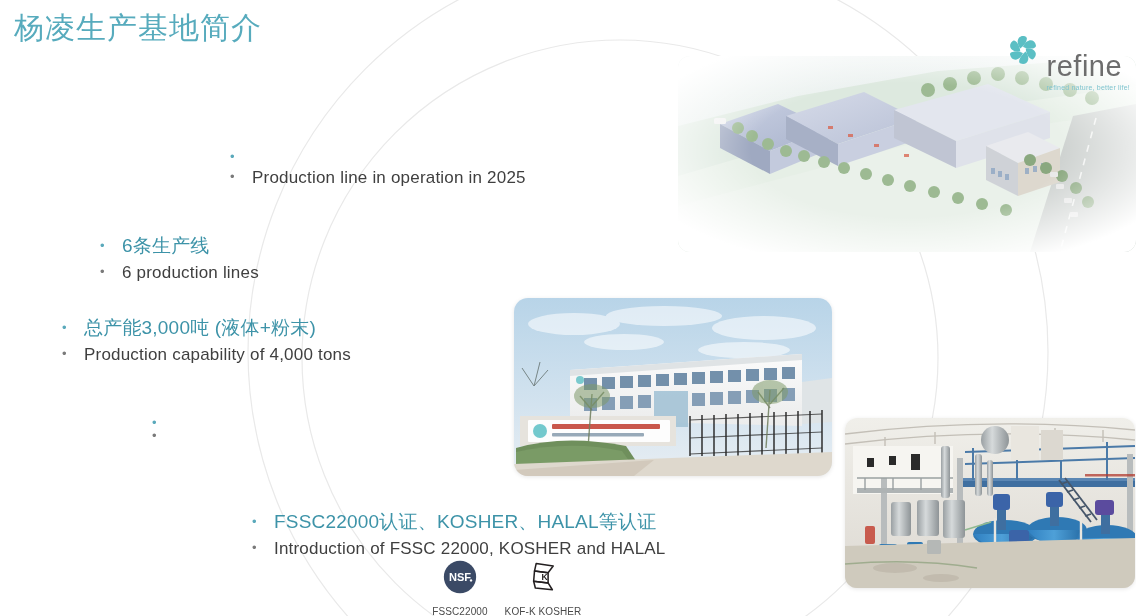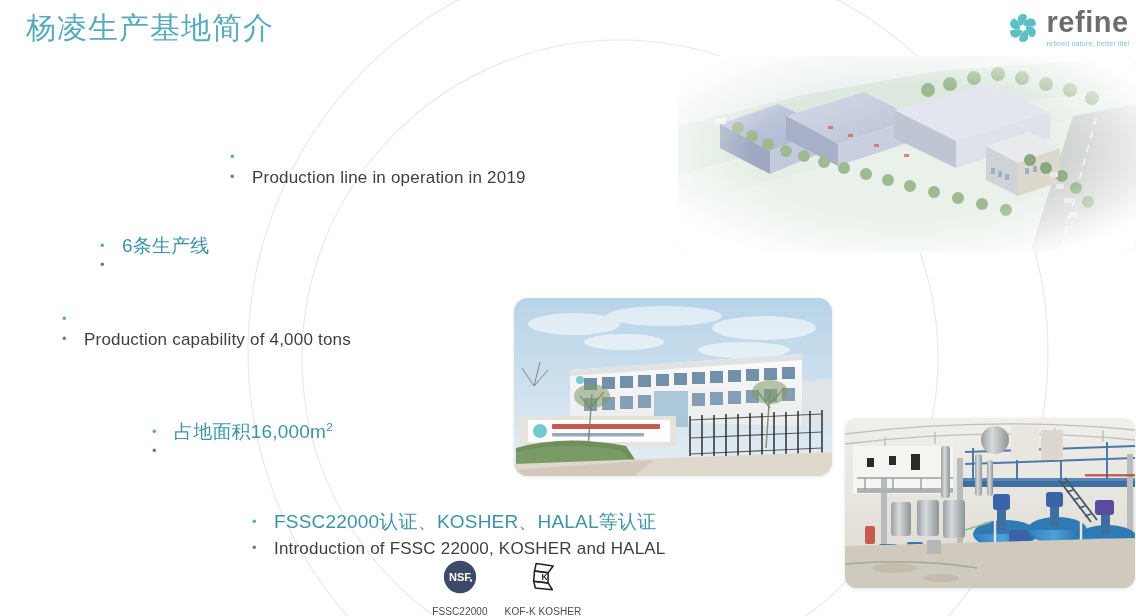--- a/index.html
+++ b/index.html
@@ -10,35 +10,35 @@
     font-family:"Liberation Sans","DejaVu Sans",sans-serif;
     overflow:hidden;
     position:relative;
   }
   .slide{position:relative;width:1136px;height:616px;overflow:hidden;background:#fff;}
 
   
   .deco{position:absolute;left:0;top:0;width:1136px;height:616px;pointer-events:none;z-index:0;}
 
   
-  .header{position:absolute;left:14px;top:8px;z-index:5;margin-left:12px;}
+  .header{position:absolute;left:14px;top:8px;z-index:5;}
   .title-cn{
     font-size:30px;line-height:40px;color:#57abbd;letter-spacing:1px;
     font-weight:400;white-space:nowrap;
   }
   .title-en{
     font-size:23px;line-height:34px;color:#4a4a4a;margin-top:4px;
     font-weight:400;white-space:nowrap;letter-spacing:.3px;
   }
 
   
   .logo{position:absolute;right:6px;top:6px;display:flex;align-items:center;z-index:6;}
   .logo-mark{width:34px;height:34px;flex:0 0 34px;margin-right:7px;}
   .logo-text-wrap{display:flex;flex-direction:column;justify-content:center;padding-top:2px;}
-  .logo-word{font-size:29px;line-height:29px;color:#6d6d6d;font-weight:700;letter-spacing:.5px;}
+  .logo-word{font-size:29px;line-height:29px;color:#6d6d6d;font-weight:400;letter-spacing:.5px;margin-top:44px;}
   .logo-tag{font-size:7px;line-height:10px;color:#7fc4cf;letter-spacing:.2px;margin-top:2px;}
 
   
   .bullets{position:absolute;left:0;top:0;width:720px;height:616px;z-index:4;}
   .bgroup{position:absolute;}
   .brow{display:flex;align-items:baseline;white-space:nowrap;}
   .bdot{
     color:#7a7a7a;font-size:13px;line-height:1;width:22px;flex:0 0 22px;
     text-align:left;position:relative;top:-2px;
   }
@@ -503,48 +503,49 @@
   </div>
 
   <div class="bullets">
 
     <div class="bgroup" style="left:230px;top:152px;">
       <div class="brow">
         <span class="bdot cn">•</span>
       </div>
       <div class="brow">
         <span class="bdot">•</span>
-        <span class="btxt-en">Production line in operation in 2019</span>
+        <span class="btxt-en">Production line in operation in 2025</span>
       </div>
     </div>
 
     <div class="bgroup" style="left:100px;top:232px;">
       <div class="brow">
         <span class="bdot cn">•</span>
         <span class="btxt-cn">6条生产线</span>
       </div>
       <div class="brow">
         <span class="bdot">•</span>
+        <span class="btxt-en">6 production lines</span>
       </div>
     </div>
 
     <div class="bgroup" style="left:62px;top:314px;">
       <div class="brow">
         <span class="bdot cn">•</span>
+        <span class="btxt-cn">总产能3,000吨 (液体+粉末)</span>
       </div>
       <div class="brow">
         <span class="bdot">•</span>
         <span class="btxt-en">Production capability of 4,000 tons</span>
       </div>
     </div>
 
     <div class="bgroup" style="left:152px;top:418px;">
       <div class="brow">
         <span class="bdot cn">•</span>
-        <span class="btxt-cn"><span>占地面积16,000m</span><sup>2</sup></span>
       </div>
       <div class="brow">
         <span class="bdot">•</span>
       </div>
     </div>
 
     <div class="bgroup" style="left:252px;top:508px;">
       <div class="brow">
         <span class="bdot cn">•</span>
         <span class="btxt-cn">FSSC22000认证、KOSHER、HALAL等认证</span>

